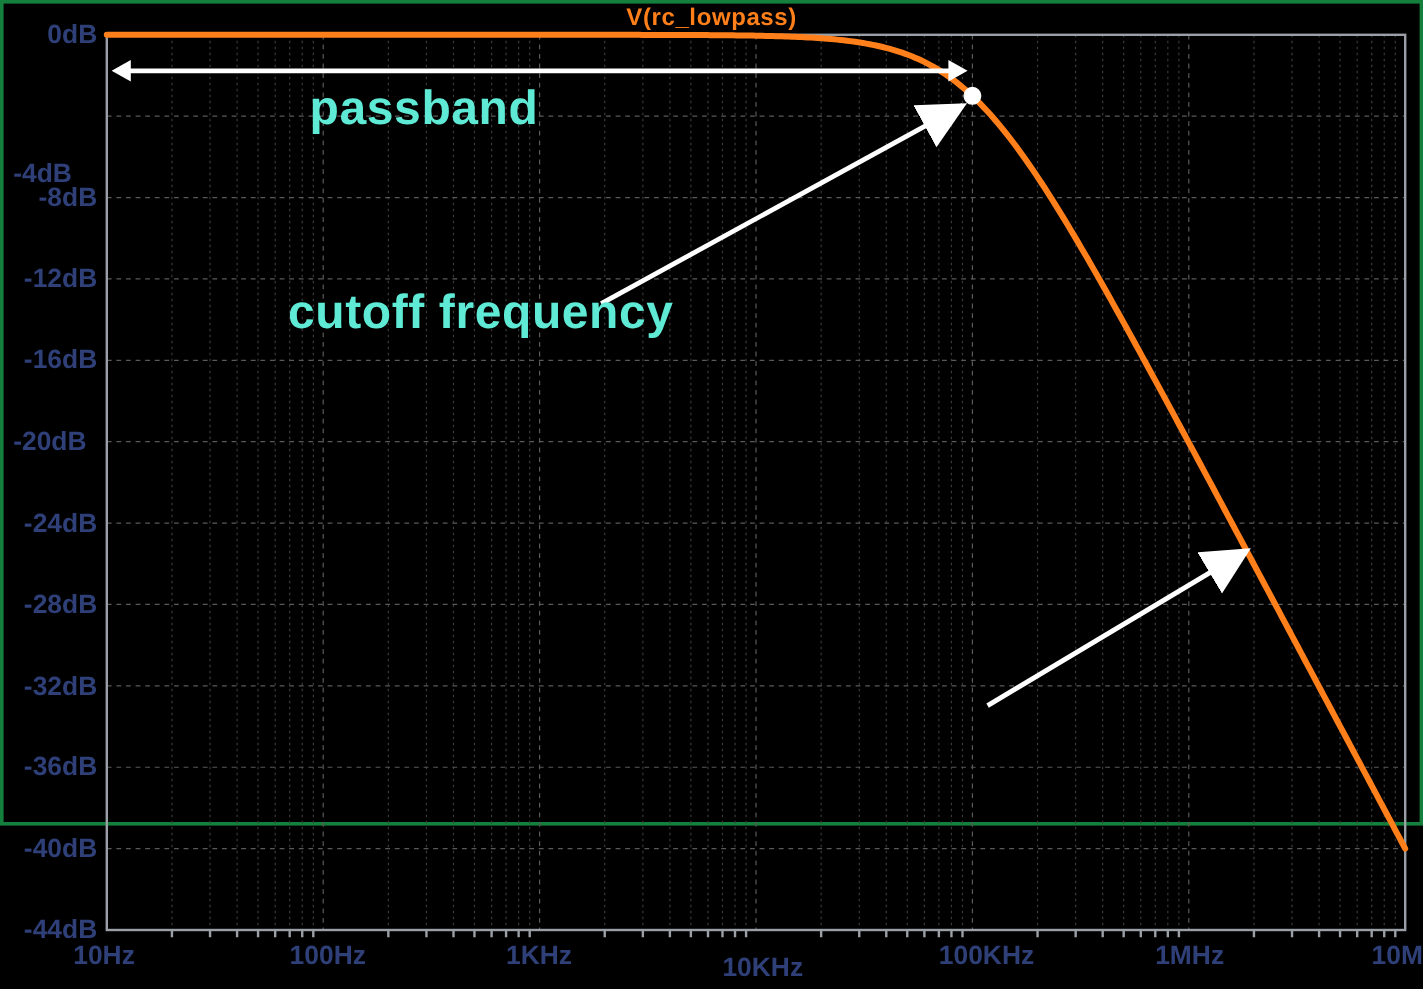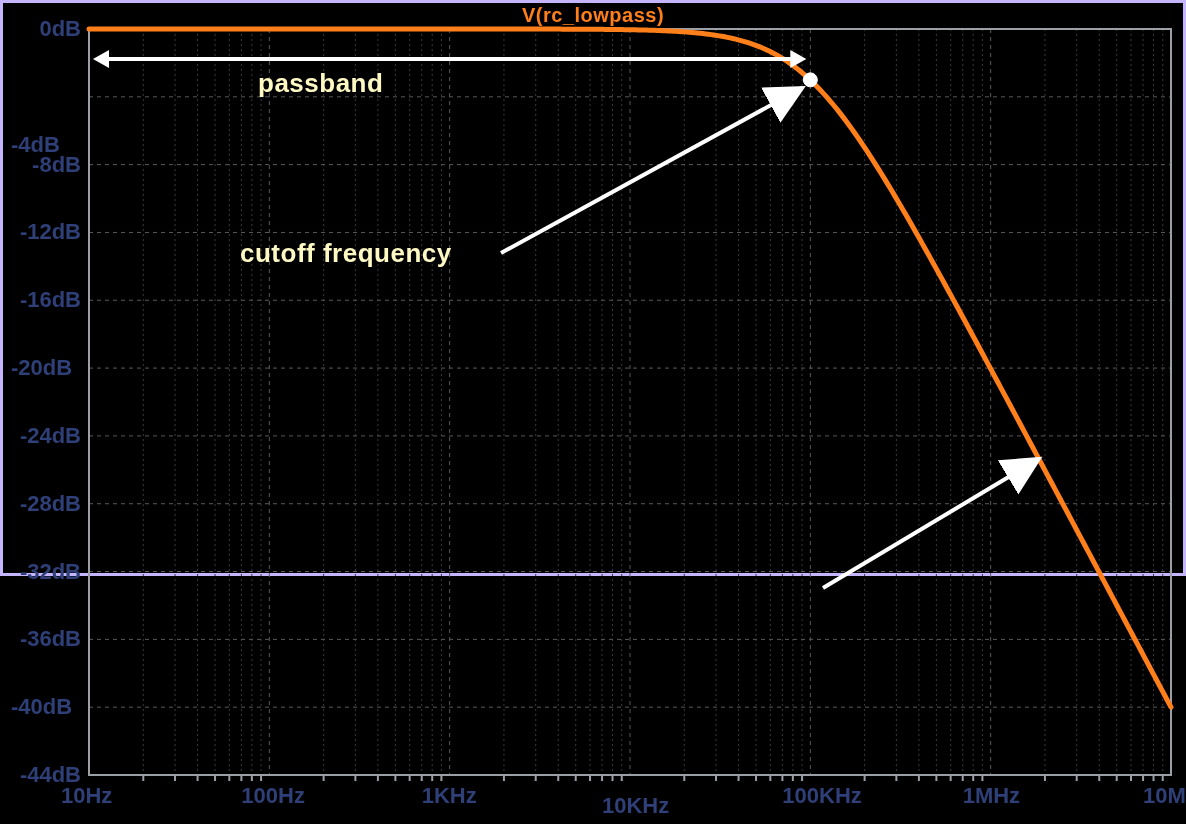--- a/index.html
+++ b/index.html
@@ -8,45 +8,45 @@
     width: 1186px;
     height: 824px;
     background: #000;
     font-family: "Segoe UI", Tahoma, Arial, sans-serif;
     overflow: hidden;
     position: relative;
   }
   .frame {
     position: absolute;
     left: 0; top: 0;
-    width: 1186px; height: 576px;
+    width: 1186px; height: 688px;
     box-sizing: border-box;
-    border: 3px solid #c4b5fd;
+    border: 3px solid #15803d;
     background: #000;
   }
   .title {
     position: absolute;
     top: 1px;
     width: 100%;
     text-align: center;
     color: #ff7f1a;
     font-size: 20px;
     font-weight: bold;
     letter-spacing: 0.5px;
   }
   .axis-label {
     position: absolute;
     color: #2f3f78;
     font-size: 22px;
     font-weight: 700;
   }
   .annotation {
     position: absolute;
-    color: #fef9c3;
-    font-size: 26px;
+    color: #5eead4;
+    font-size: 40px;
     font-weight: 700;
     letter-spacing: 0.5px;
     white-space: nowrap;
   }
   svg {
     position: absolute;
     left: 0; top: 0;
   }
 </style>
 </head>
@@ -204,17 +204,17 @@
       <div class="axis-label" style="right: 1106px; left: 8px; top: 13px; text-align: right; width: 70px; position: absolute;">0dB</div>
       <div class="axis-label" style="right: 1053px; left: 8px; top: 80.8182px; text-align: left; width: 70px; position: absolute; margin-top: 48px;">-4dB</div>
       <div class="axis-label" style="right: 1106px; left: 8px; top: 148.636px; text-align: right; width: 70px; position: absolute;">-8dB</div>
       <div class="axis-label" style="right: 1106px; left: 8px; top: 216.455px; text-align: right; width: 70px; position: absolute;">-12dB</div>
       <div class="axis-label" style="right: 1106px; left: 8px; top: 284.273px; text-align: right; width: 70px; position: absolute;">-16dB</div>
       <div class="axis-label" style="right: 1106px; left: 8px; top: 352.091px; width: 70px; position: absolute;">-20dB</div>
       <div class="axis-label" style="right: 1106px; left: 8px; top: 419.909px; text-align: right; width: 70px; position: absolute;">-24dB</div>
       <div class="axis-label" style="right: 1106px; left: 8px; top: 487.727px; text-align: right; width: 70px; position: absolute;">-28dB</div>
       <div class="axis-label" style="right: 1106px; left: 8px; top: 555.545px; text-align: right; width: 70px; position: absolute;">-32dB</div>
       <div class="axis-label" style="right: 1106px; left: 8px; top: 623.364px; text-align: right; width: 70px; position: absolute;">-36dB</div>
-      <div class="axis-label" style="right: 1106px; left: 8px; top: 691.182px; width: 70px; position: absolute;">-40dB</div>
+      <div class="axis-label" style="right: 1106px; left: 8px; top: 691.182px; text-align: right; width: 70px; position: absolute;">-40dB</div>
       <div class="axis-label" style="right: 1106px; left: 8px; top: 759px; text-align: right; width: 70px; position: absolute;">-44dB</div>
     </div>
 
 </div>
 
 </body></html>

